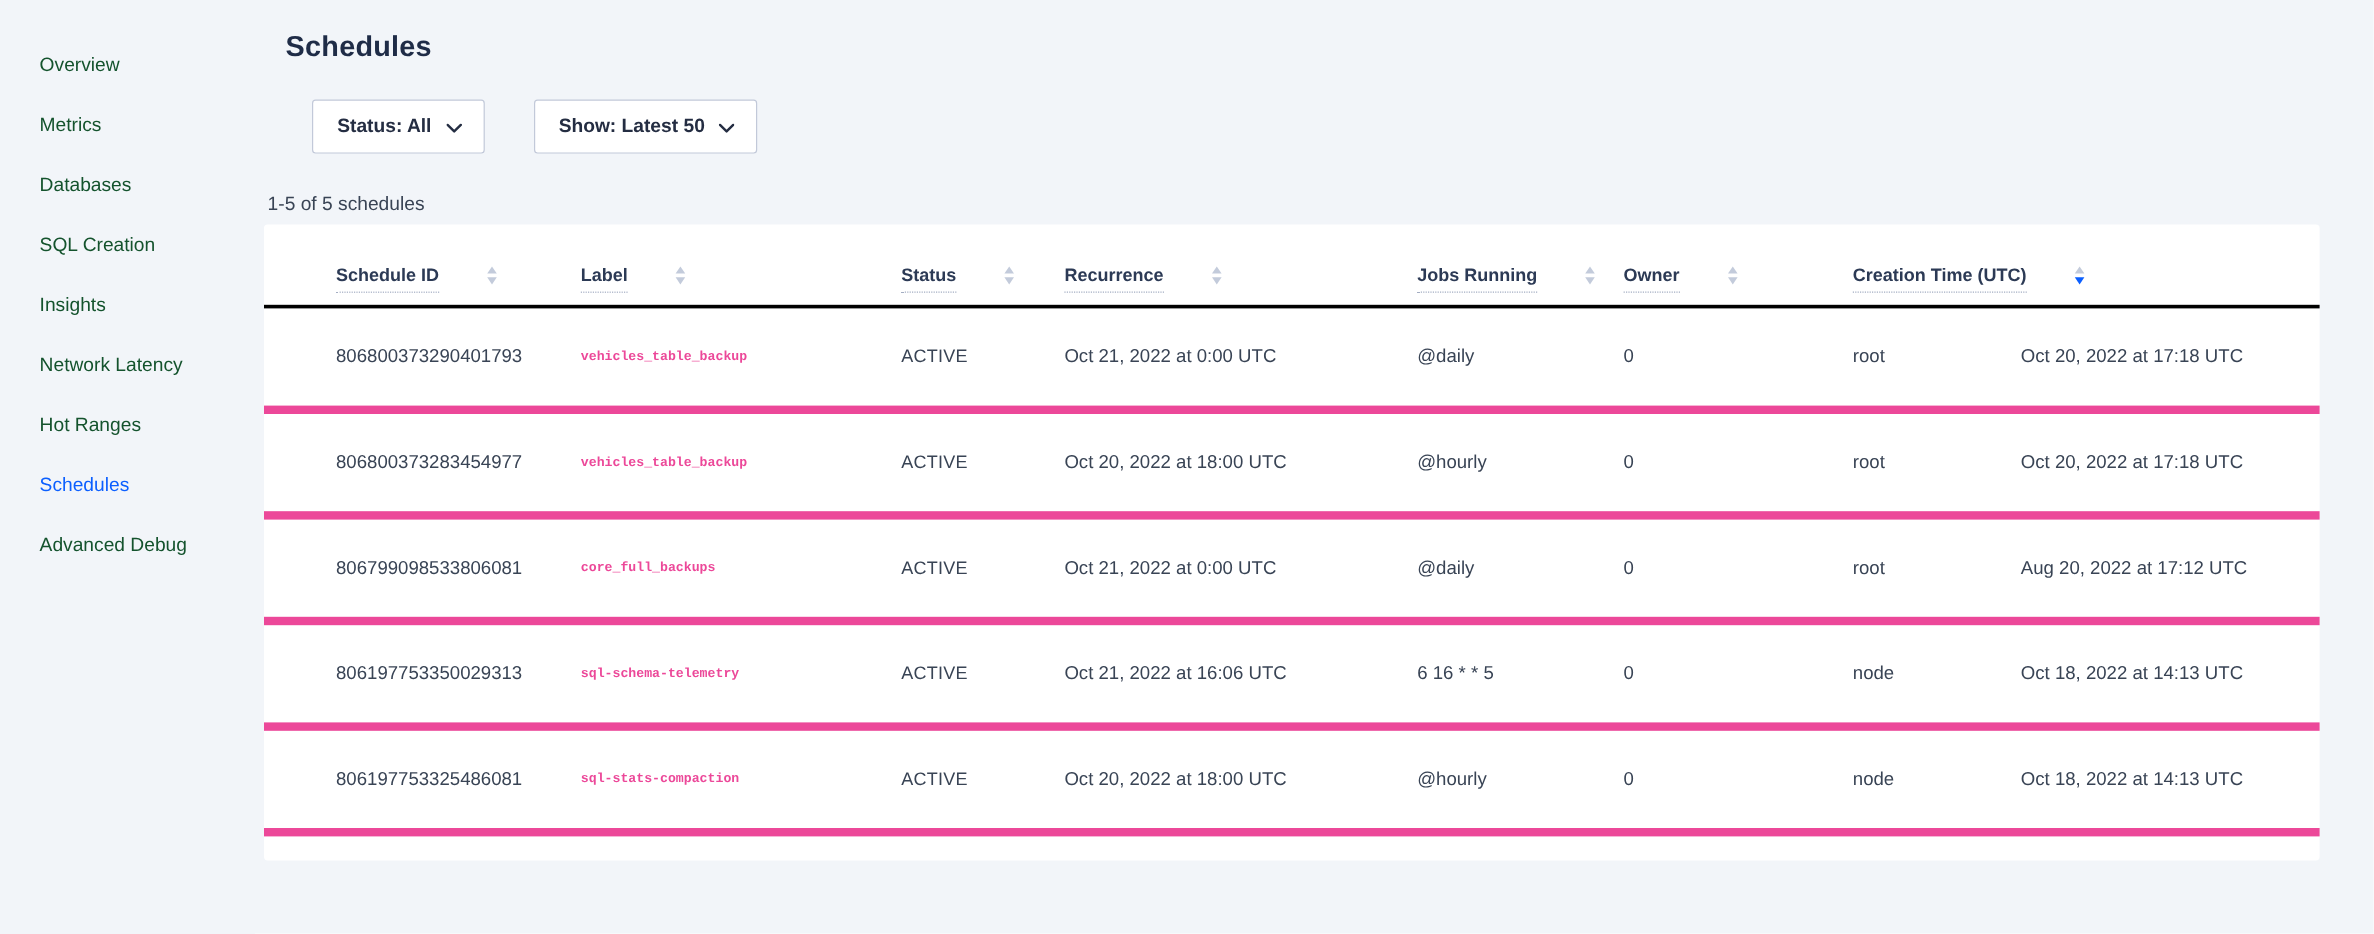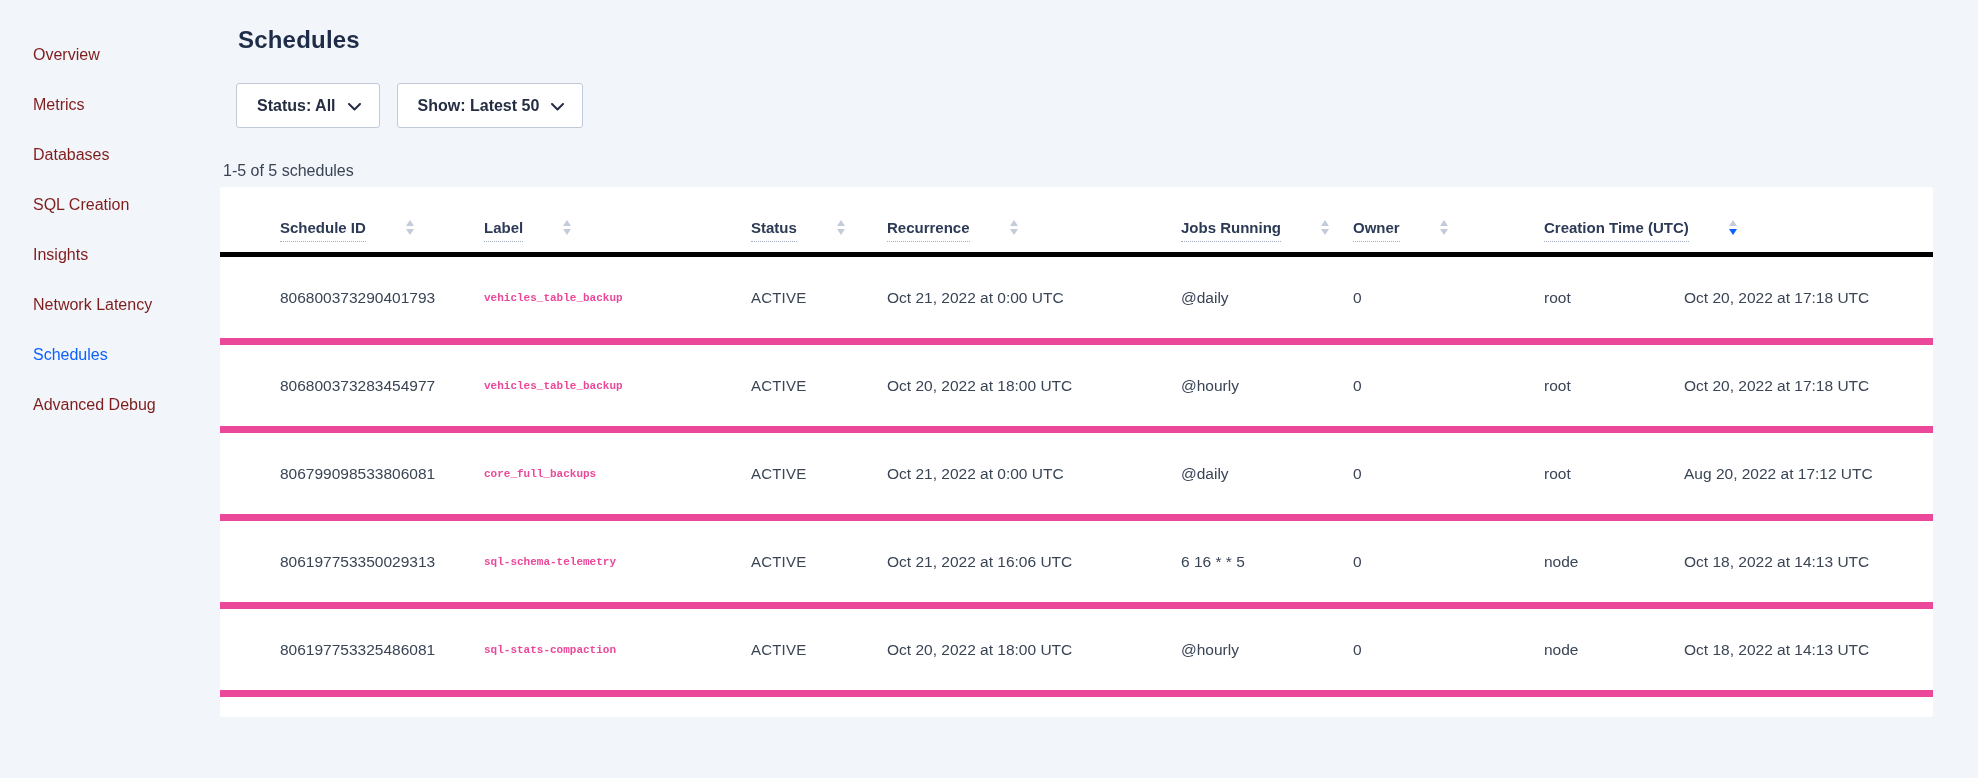--- a/index.html
+++ b/index.html
@@ -9,57 +9,57 @@
     background: #f2f5f9;
     font-family: "Liberation Sans", sans-serif;
     overflow: hidden;
     color: #394455;
   }
 
   
   .sidebar { position: absolute; left: 0; top: 30px; width: 220px; }
   .side-item {
     height: 50px; display: flex; align-items: center;
-    padding-left: 33px; font-size: 16px; color: #7f1d1d; cursor: pointer;
+    padding-left: 33px; font-size: 16px; color: #14532d; cursor: pointer;
     white-space: nowrap;
   }
   .side-item.active { color: #0b5fff; }
 
   
   .main { position: absolute; left: 220px; top: 0; width: 1758px; height: 778px; }
   .page-title {
     position: absolute; left: 18px; top: 26px;
     font-size: 24px; font-weight: 700; color: #1f2c47; letter-spacing: 0.2px;
   }
   .filters { position: absolute; left: 16px; top: 83px; display: flex; gap: 17px; }
   .dropdown {
     height: 45px; background: #fff;
     border: 1px solid #c2c9d9; border-radius: 3px;
     display: flex; align-items: center; gap: 12px;
     padding: 0 18px 0 20px;
     font-size: 16px; font-weight: 700; color: #242d42;
-    cursor: pointer; white-space: nowrap;
+    cursor: pointer; white-space: nowrap; margin-left: 24px;
   }
   .chevron { display: inline-flex; margin-top: 2px; }
   .results-count { position: absolute; left: 3px; top: 162px; font-size: 16px; color: #394455; text-align: right; }
 
   
   .card {
     position: absolute; left: 0; top: 187px;
     width: 1713px; height: 530px;
     background: #fff; border-radius: 3px;
   }
   .tr {
     display: grid;
     grid-template-columns: 204px 267px 136px 294px 172px 191px 140px 249px;
     padding-left: 60px;
   }
   .tr.head {
     height: 70px; align-items: end;
-    border-bottom: 5px solid #000000;
+    border-bottom: 3px solid #000000;
     text-align: right;
   }
   .th {
     display: flex; align-items: center;
     padding-bottom: 10px;
     font-size: 15px; font-weight: 700; color: #2c3a55;
     cursor: pointer; white-space: nowrap;
   }
   .th-label { border-bottom: 1px dotted #a3adc2; padding-bottom: 5px; }
   .sort { display: flex; flex-direction: column; gap: 3px; margin-left: 40px; margin-bottom: 6px; }
@@ -102,20 +102,23 @@
     </div>
 
     <div class="side-item">
       <span>Insights</span>
     </div>
 
     <div class="side-item">
       <span>Network Latency</span>
     </div>
 
+    <div class="side-item">
+      <span>Hot Ranges</span>
+    </div>
 
 
     <div class="side-item active">
       <span>Schedules</span>
     </div>
 
     <div class="side-item">
       <span>Advanced Debug</span>
     </div>
 

